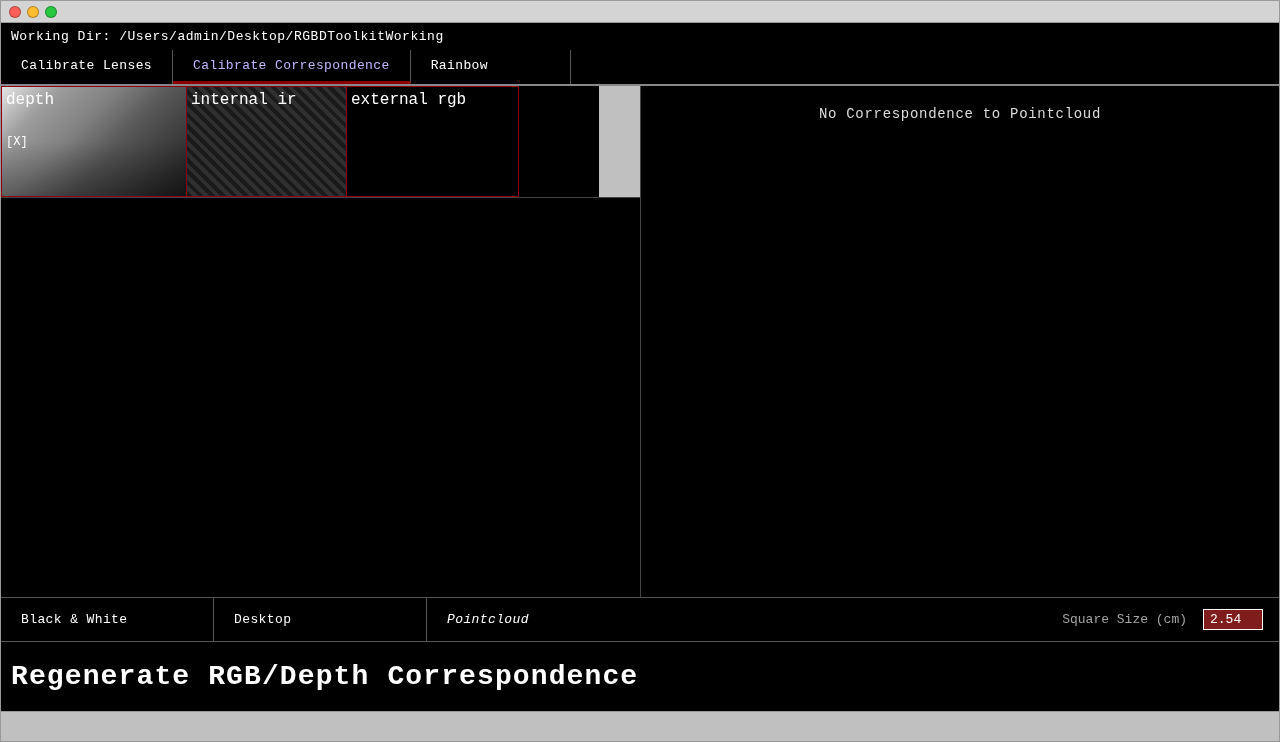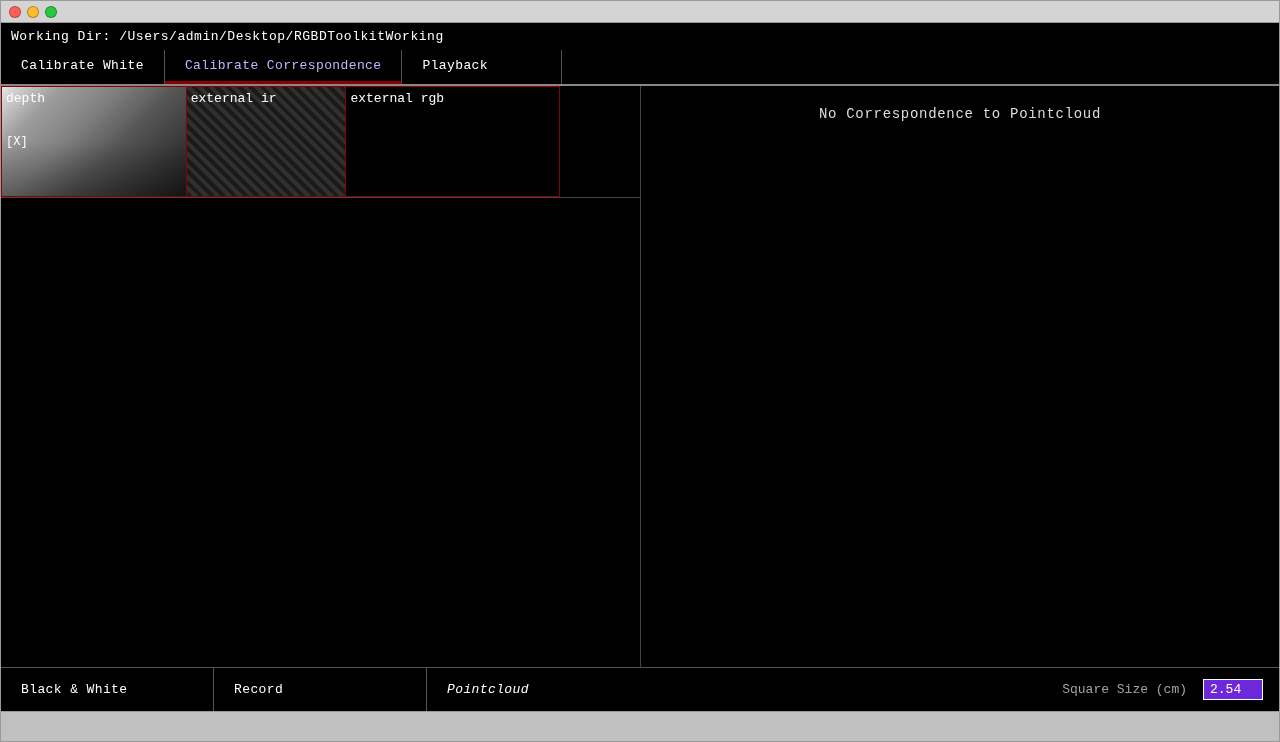--- a/index.html
+++ b/index.html
@@ -84,37 +84,37 @@
       background: #555;
     }
 
     .camera-feed.ir-feed {
       width: 160px;
       background: #111;
       border-left: none;
     }
 
     .camera-feed.rgb-feed {
-      width: 214px;
+      width: 172px;
       background: #000;
       border-left: none;
     }
 
     .camera-feed.extra-feed {
       width: 80px;
       background: #000;
       border: none;
     }
 
     .feed-label {
       position: absolute;
       top: 4px;
       left: 4px;
       color: #fff;
-      font-size: 13px;
+      font-size: 16px;
       font-family: 'Courier New', Courier, monospace;
     }
 
     .feed-x-label {
       position: absolute;
       top: 50%;
       left: 4px;
       transform: translateY(-50%);
       color: #fff;
       font-size: 12px;
@@ -194,21 +194,21 @@
     .square-size-label {
       color: #a3a3a3;
       font-family: 'Courier New', Courier, monospace;
       font-size: 13px;
       padding: 0 16px;
       margin-left: auto;
       white-space: nowrap;
     }
 
     .square-size-input {
-      background: #6d28d9;
+      background: #7f1d1d;
       color: #fff;
       border: 1px solid #fff;
       font-family: 'Courier New', Courier, monospace;
       font-size: 13px;
       padding: 2px 6px;
       width: 60px;
       margin-right: 16px;
     }
 
     
@@ -285,47 +285,47 @@
     <div class="chrome-btn minimize"></div>
     <div class="chrome-btn maximize"></div>
   </div>
 
   <div class="working-dir-bar">
     <span>Working Dir: /Users/admin/Desktop/RGBDToolkitWorking</span>
   </div>
 
   <div class="tab-bar">
     <div class="tab">
-      <span>Calibrate White</span>
+      <span>Calibrate Lenses</span>
     </div>
     <div class="tab active">
       <span>Calibrate Correspondence</span>
     </div>
     <div class="tab">
-      <span>Playback</span>
+      <span>Rainbow</span>
     </div>
   </div>
 
   <div class="content-area">
     <div class="panels-area">
 
       <div class="left-panel-inner">
 
         <div class="camera-feeds">
 
           <div class="camera-feed depth-feed">
             <div class="depth-image"></div>
             <div class="depth-image-overlay"></div>
             <span class="feed-label">depth</span>
             <span class="feed-x-label">[X]</span>
           </div>
 
           <div class="camera-feed ir-feed">
             <div class="ir-image"></div>
-            <span class="feed-label">external ir</span>
+            <span class="feed-label">internal ir</span>
           </div>
 
           <div class="camera-feed rgb-feed">
             <span class="feed-label">external rgb</span>
           </div>
 
           <div class="camera-feed extra-feed"></div>
         </div>
 
         <div class="black-area"></div>
@@ -334,25 +334,28 @@
       <div class="right-panel-inner">
         <span class="no-correspondence">No Correspondence to Pointcloud</span>
       </div>
     </div>
 
     <div class="bottom-bar">
       <div class="bottom-btn">
         <span>Black &amp; White</span>
       </div>
       <div class="bottom-btn">
-        <span>Record</span>
+        <span>Desktop</span>
       </div>
       <div class="bottom-btn">
         <span>Pointcloud</span>
       </div>
       <span class="square-size-label">Square Size (cm)</span>
       <input class="square-size-input" type="text" value="2.54" style="">
     </div>
 
+    <div class="regenerate-bar">
+      <span class="regenerate-label">Regenerate RGB/Depth Correspondence</span>
+    </div>
   </div>
 
   <div class="footer-bar"></div>
 </div>
 
 </body></html>

